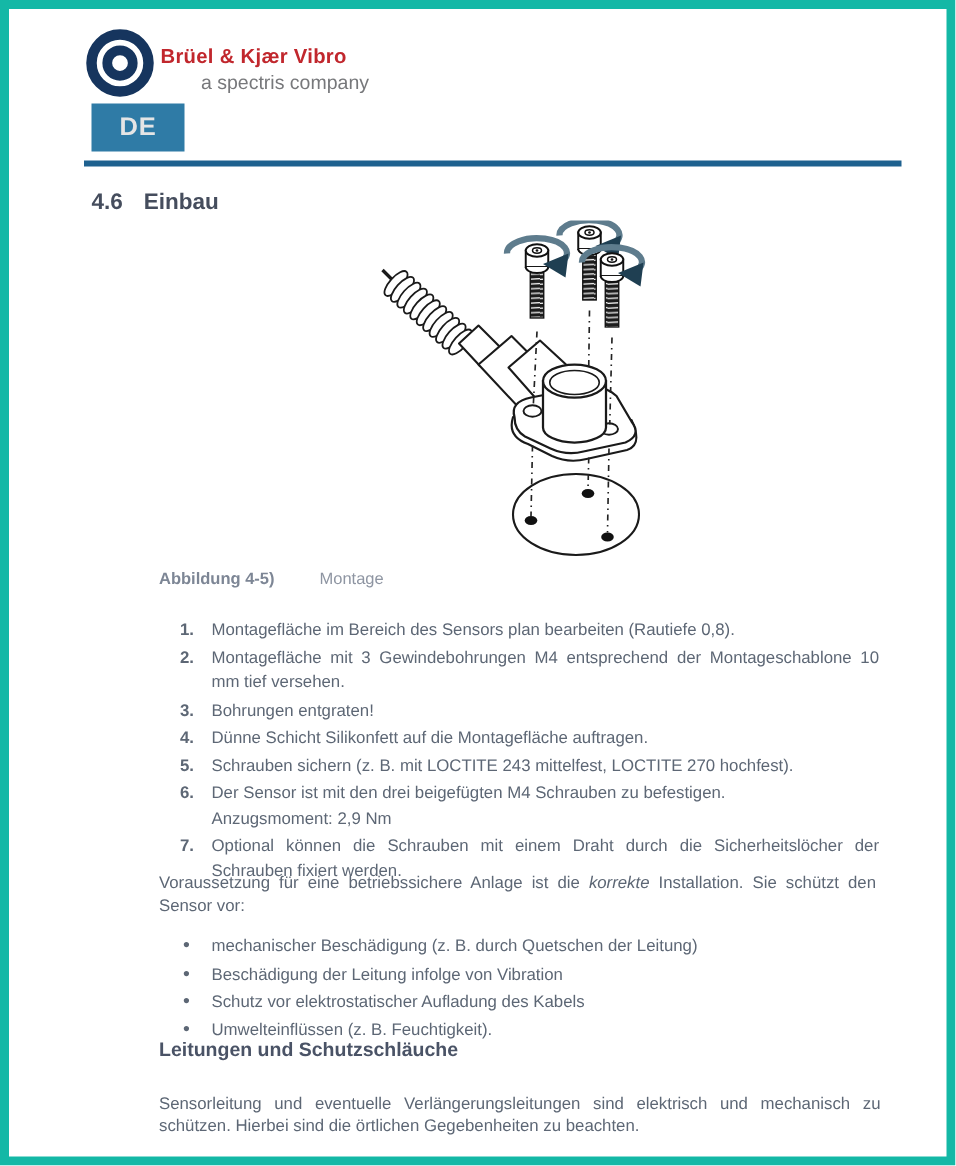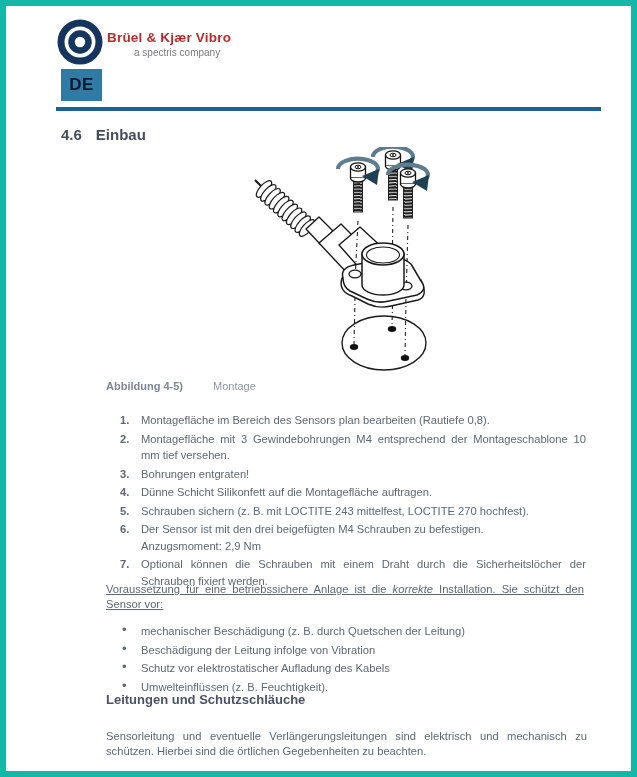--- a/index.html
+++ b/index.html
@@ -16,26 +16,26 @@
 
   
   .brand-logo { position: absolute; left: 50px; top: 12px; }
   .brand-name {
     position: absolute; left: 101px; top: 24px;
     font-size: 13.5px; font-weight: bold; color: #c1272d;
     letter-spacing: 0.2px;
   }
   .brand-sub {
     position: absolute; left: 128px; top: 41px;
-    font-size: 10px; color: #77787b;
+    font-size: 13px; color: #77787b;
   }
   .lang-badge {
     position: absolute; left: 55px; top: 63px;
-    width: 41px; height: 32px;
-    background: #2f7ba6; color: #0f172a;
+    width: 62px; height: 32px;
+    background: #2f7ba6; color: #e5e5e5;
     font-size: 17px; font-weight: bold; letter-spacing: 0.5px;
     display: flex; align-items: center; justify-content: center;
   }
   .header-rule {
     position: absolute; left: 50px; top: 101px;
     width: 545px; height: 4px; background: #1e618f;
   }
 
   
   .section-heading {
@@ -68,21 +68,20 @@
     content: counter(step) ".";
     position: absolute; left: 14px; top: 0;
     font-weight: bold; white-space: normal;
   }
 
   
   .intro {
     position: absolute; left: 100px; top: 576px; width: 478px;
     font-size: 11.2px; color: #5d6775; line-height: 14.5px;
     text-align: justify;
-    text-decoration: underline;
   }
   .intro em { font-style: italic; }
 
   
   ul.bullets {
     position: absolute; left: 100px; top: 618px; width: 478px;
     list-style: none;
     font-size: 11.2px; color: #5d6775; line-height: 14px;
   }
   ul.bullets li { position: relative; padding-left: 35px; margin-bottom: 4.5px; }

